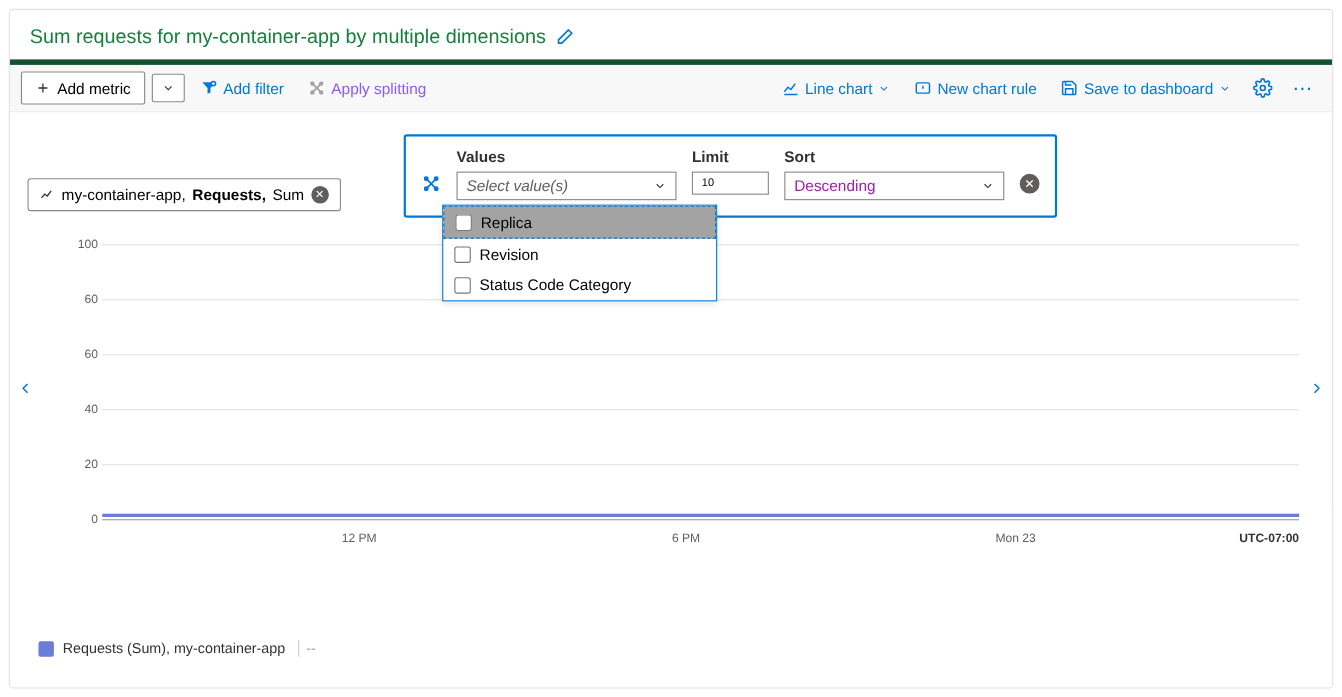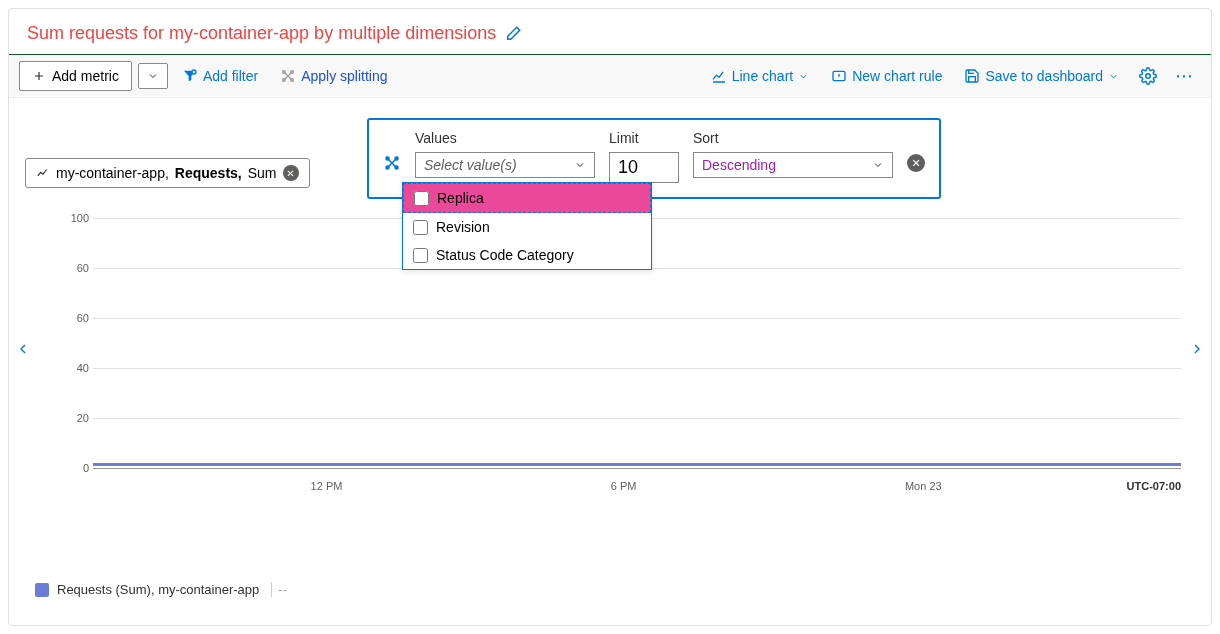--- a/index.html
+++ b/index.html
@@ -1,48 +1,48 @@
 <!DOCTYPE html>
 <html><head>
 <meta charset="utf-8">
 <style>
 * { box-sizing: border-box; margin: 0; padding: 0; font-family: 'Segoe UI', Arial, sans-serif; }
 body { background: #fff; padding: 8px; }
 .panel { border: 1px solid #e1e1e1; border-radius: 4px; width: 1204px; height: 618px; position: relative; overflow: hidden; }
 .title-row { padding: 14px 18px 10px 18px; display: flex; align-items: center; gap: 8px; }
-.title-text { font-size: 18px; color: #ef4444; }
+.title-text { font-size: 18px; color: #15803d; }
 .edit-icon { color: #0078d4; cursor: pointer; }
 
-.toolbar { background: #f8f8f8; padding: 6px 10px; display: flex; align-items: center; gap: 6px; border-top: 1px solid #14532d; border-bottom: 1px solid #eee; }
+.toolbar { background: #f8f8f8; padding: 6px 10px; display: flex; align-items: center; gap: 6px; border-top: 5px solid #14532d; border-bottom: 1px solid #eee; }
 .btn-add-metric { background: #fff; border: 1px solid #8a8886; border-radius: 2px; padding: 6px 12px; display: flex; align-items: center; gap: 6px; font-size: 14px; cursor: pointer; }
 .btn-chevron { background: #fff; border: 1px solid #8a8886; border-radius: 2px; padding: 6px 8px; cursor: pointer; }
 .tb-item { display: flex; align-items: center; gap: 5px; padding: 5px 8px; font-size: 14px; cursor: pointer; color: #323130; }
 .tb-item.blue { color: #0078d4; }
-.tb-item.disabled { color: #1d4ed8; cursor: default; }
+.tb-item.disabled { color: #8b5cf6; cursor: default; }
 .spacer { flex: 1; }
 .gear { color: #0078d4; padding: 4px 6px; cursor: pointer; }
 .more { color: #0078d4; padding: 4px 6px; cursor: pointer; font-size: 18px; letter-spacing: 2px; }
 
 .chart-area { position: relative; padding: 20px 20px 10px 20px; height: 480px; }
 .metric-pill { position: absolute; top: 60px; left: 16px; border: 1px solid #8a8886; border-radius: 3px; padding: 6px 10px; display: flex; align-items: center; gap: 6px; font-size: 14px; background: #fff; }
 .pill-close { background: #605e5c; color: #fff; width: 16px; height: 16px; border-radius: 50%; display: inline-flex; align-items: center; justify-content: center; font-size: 10px; cursor: pointer; }
 
 .splitting-panel { position: absolute; top: 20px; left: 358px; border: 2px solid #0078d4; border-radius: 3px; background: #fff; padding: 10px 14px 14px 14px; display: flex; align-items: flex-start; gap: 14px; z-index: 5; }
 .split-icon { color: #0078d4; margin-top: 24px; }
 .split-col { display: flex; flex-direction: column; gap: 4px; }
-.split-label { font-size: 14px; font-weight: 400; color: #323130; margin-bottom: 2px; }
+.split-label { font-size: 14px; font-weight: 700; color: #323130; margin-bottom: 2px; }
 .select-box { border: 1px solid #8a8886; padding: 4px 8px; font-size: 14px; display: flex; align-items: center; justify-content: space-between; cursor: pointer; background: #fff; }
-.values-select { width: 180px; font-style: italic; color: #605e5c; }
-.limit-input { border: 1px solid #8a8886; padding: 4px 8px; width: 70px; font-size: 18px; }
+.values-select { width: 200px; font-style: italic; color: #605e5c; }
+.limit-input { border: 1px solid #8a8886; padding: 4px 8px; width: 70px; font-size: 10px; }
 .sort-select { width: 200px; color: #a21caf; }
 .panel-close { background: #605e5c; color: #fff; width: 18px; height: 18px; border-radius: 50%; display: inline-flex; align-items: center; justify-content: center; font-size: 11px; cursor: pointer; margin-top: 24px; }
 
 .dropdown { position: absolute; top: 84px; left: 393px; width: 250px; border: 1px solid #0078d4; background: #fff; z-index: 10; box-shadow: 0 2px 6px rgba(0,0,0,0.1); }
 .dd-item { padding: 6px 10px; display: flex; align-items: center; gap: 8px; font-size: 14px; cursor: pointer; }
-.dd-item:first-child { background: #ec4899; border: 1px dashed #0078d4; }
+.dd-item:first-child { background: #a3a3a3; border: 1px dashed #0078d4; }
 .dd-item input[type=checkbox] { width: 15px; height: 15px; }
 
 .nav-chev { position: absolute; top: 240px; font-size: 22px; color: #0078d4; cursor: pointer; }
 .nav-left { left: 6px; }
 .nav-right { right: 6px; }
 
 .grid { position: absolute; top: 120px; left: 40px; right: 30px; bottom: 110px; margin-left: 24px; }
 .gridline { position: absolute; left: 20px; right: 0; border-top: 1px solid #e1e1e1; }
 .ylabel { position: absolute; left: -8px; font-size: 11px; color: #605e5c; transform: translateY(-50%); text-align: right; width: 24px; }
 .xaxis { position: absolute; bottom: -24px; left: 20px; right: 0; display: flex; justify-content: space-between; font-size: 11px; color: #605e5c; }

